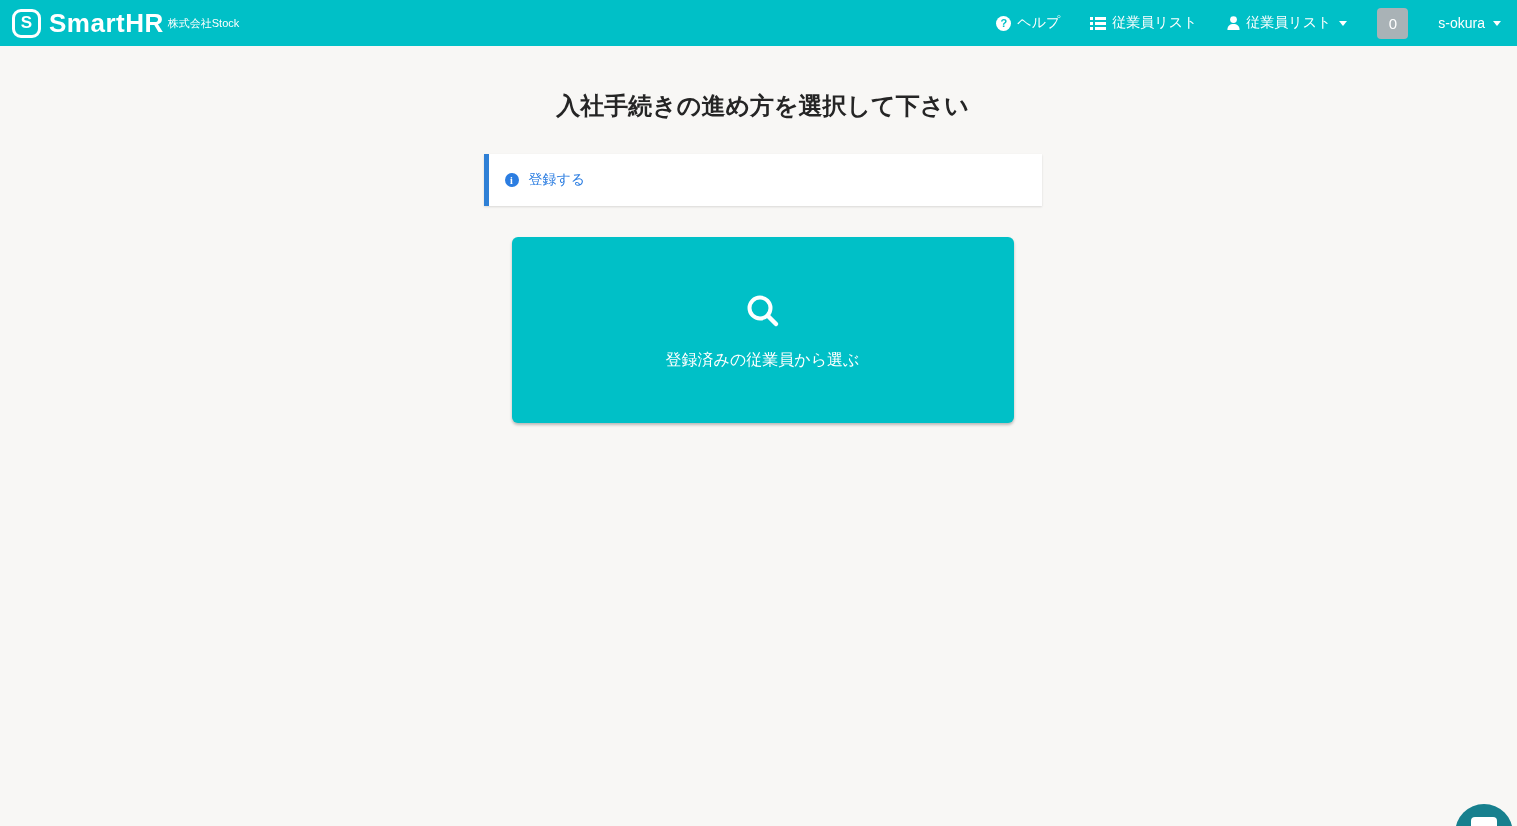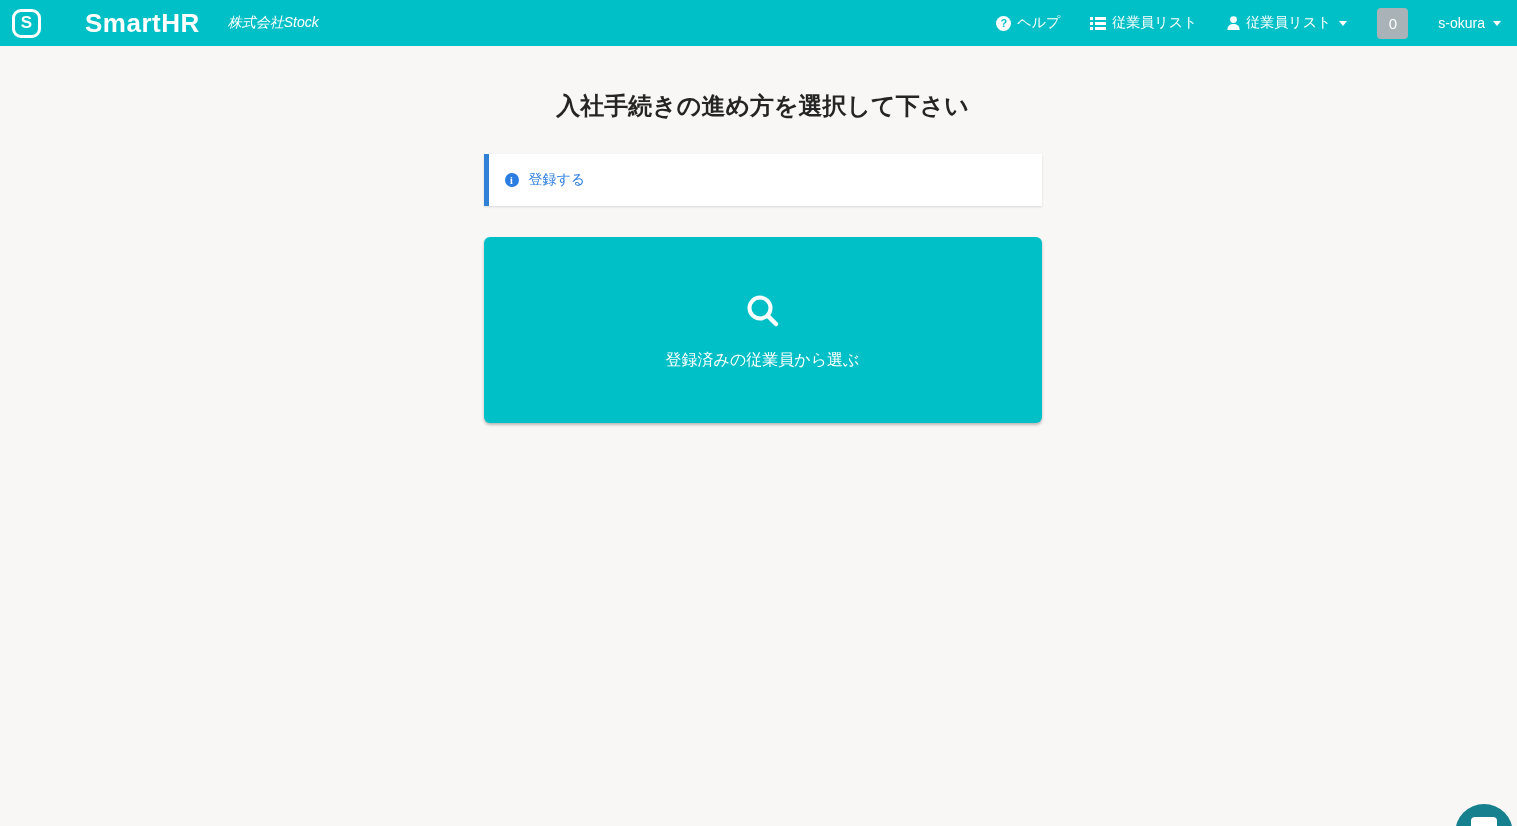--- a/index.html
+++ b/index.html
@@ -20,22 +20,22 @@
     color: #fff;
   }
   .brand-wrap { display: flex; align-items: center; gap: 8px; cursor: pointer; }
   .logo-mark {
     width: 29px; height: 29px;
     border: 3px solid #fff;
     border-radius: 9px;
     display: flex; align-items: center; justify-content: center;
     font-weight: bold; font-size: 17px; color: #fff;
   }
-  .brand-text { font-size: 26px; font-weight: bold; letter-spacing: 0.5px; margin-left: 36px; }
-  .company-name { font-size: 14px; margin-left: 28px; color: #fff; font-style: italic; }
+  .brand-text { font-size: 26px; font-weight: bold; letter-spacing: 0.5px; }
+  .company-name { font-size: 11px; margin-left: 4px; color: #fff; }
 
   .nav-right {
     margin-left: auto;
     display: flex;
     align-items: center;
     gap: 30px;
     font-size: 14px;
   }
   .nav-item { display: flex; align-items: center; gap: 6px; cursor: pointer; white-space: nowrap; }
   .help-circle {
@@ -87,21 +87,21 @@
     flex: none;
     width: 14px; height: 14px; border-radius: 50%;
     background: #2b7de1; color: #fff;
     font-size: 10px; font-weight: bold; font-family: "Liberation Serif", serif;
     display: flex; align-items: center; justify-content: center;
     margin-right: 7px;
   }
   .notice-link { color: #2b7de1; text-decoration: none; margin-left: 3px; cursor: pointer; text-align: center; }
 
   .option-panel {
-    width: 558px;
+    width: 502px;
     height: 186px;
     margin: 31px auto 0;
     background: #00c0c7;
     border-radius: 6px;
     box-shadow: 0 2px 3px rgba(0,0,0,0.25);
     display: flex;
     flex-direction: column;
     align-items: center;
     justify-content: center;
     gap: 16px;

